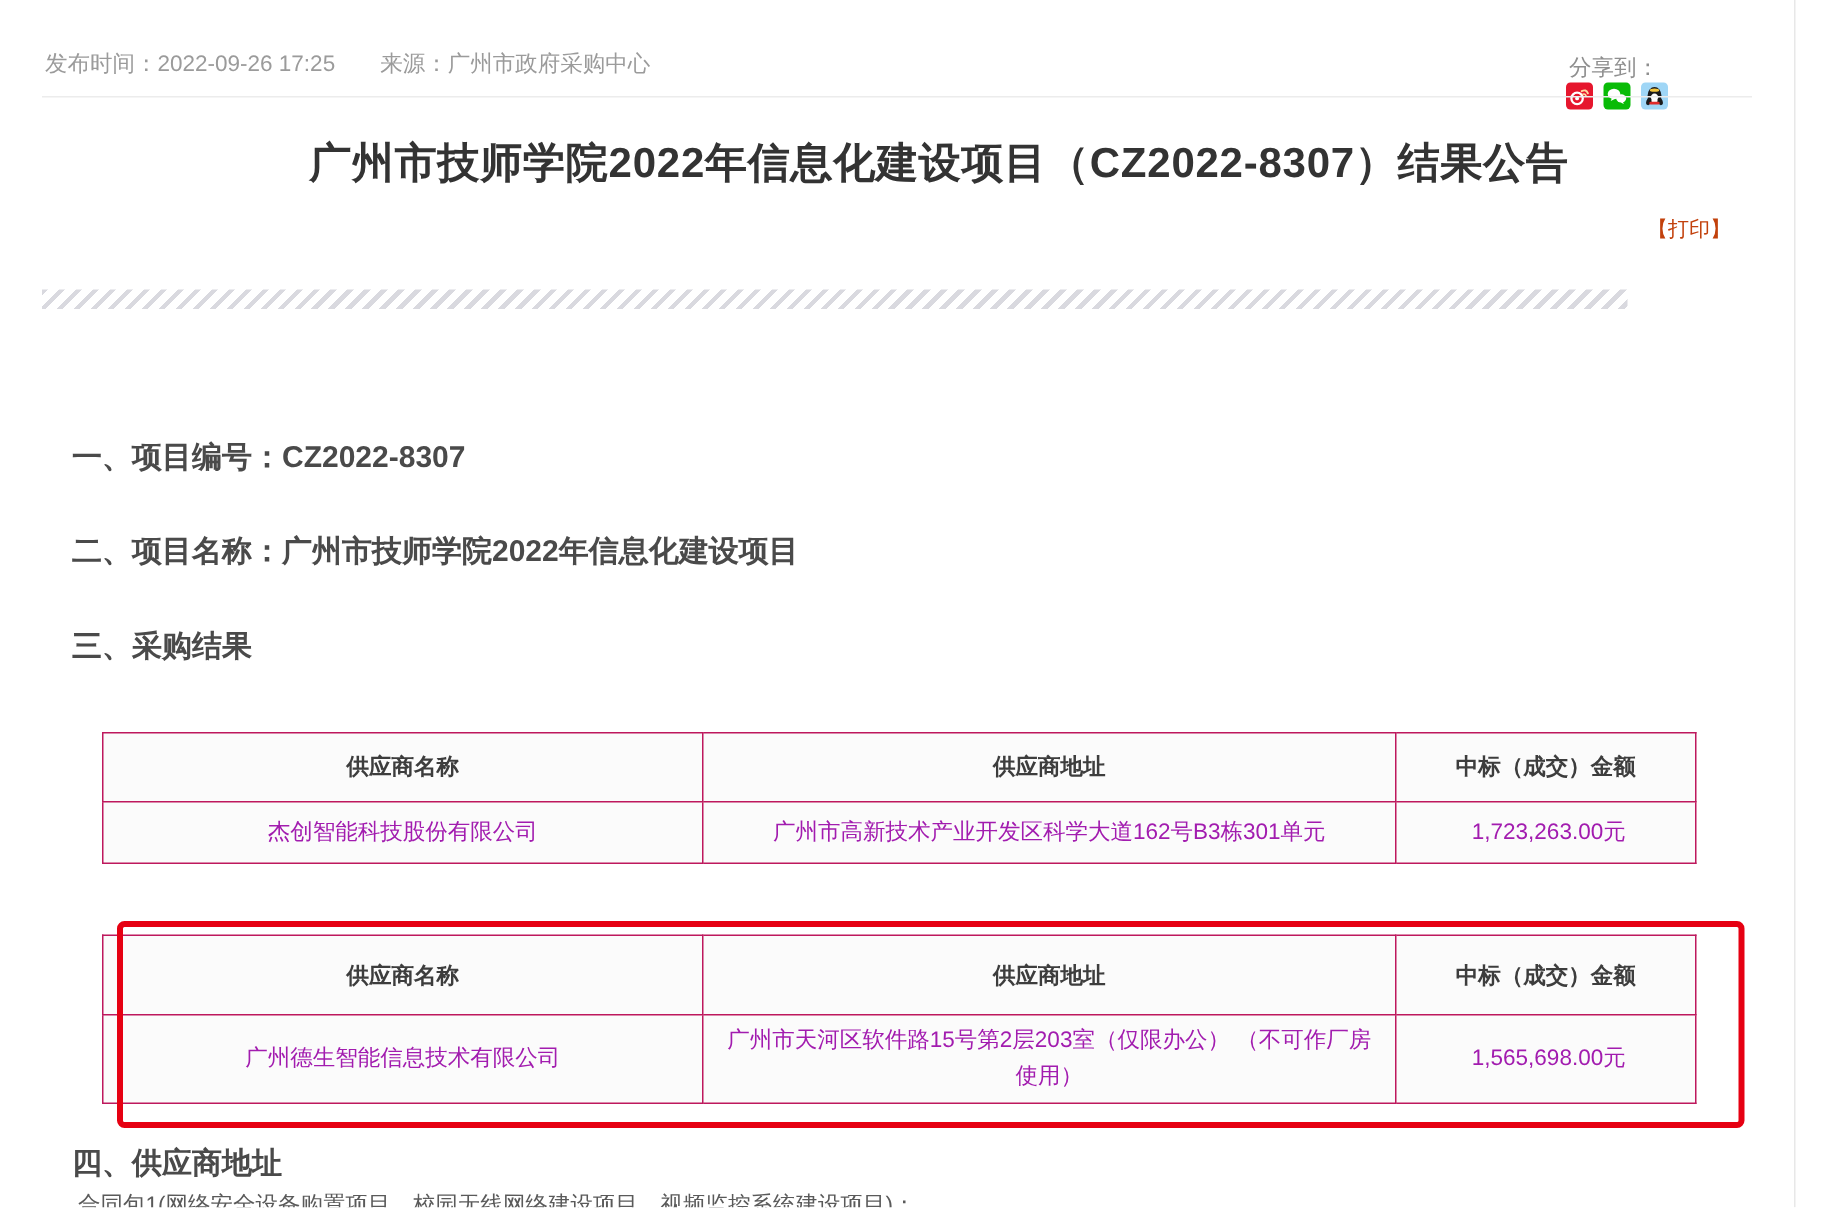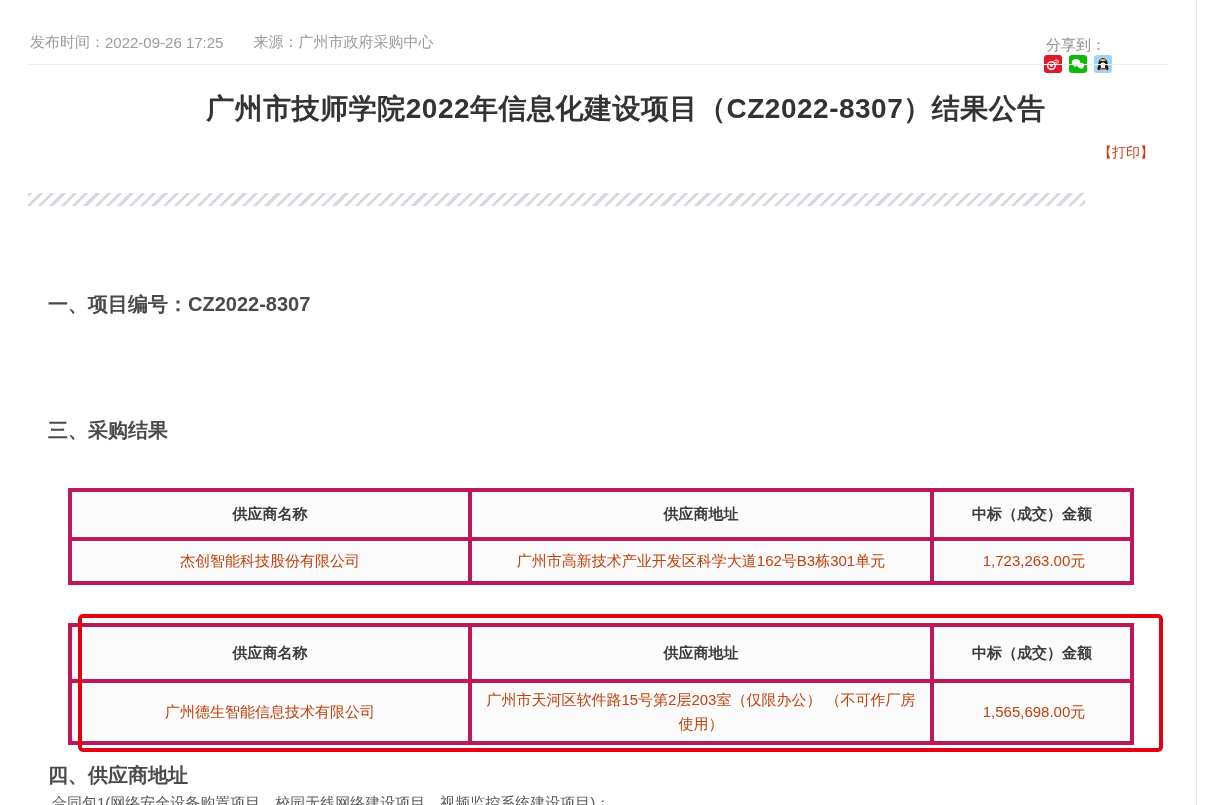--- a/index.html
+++ b/index.html
@@ -71,30 +71,30 @@
   }
 
   
   .result-table {
     border-collapse: collapse;
     table-layout: fixed;
     width: 1062px;
     background: #fbfbfb;
   }
   .result-table th, .result-table td {
-    border: 4px solid #be185d;
+    border: 1px solid #be185d;
     text-align: center;
     vertical-align: middle;
     overflow: hidden;
   }
   .result-table th {
     font-size: 15px; font-weight: 700; color: #3d3d3d;
   }
   .result-table td {
-    font-size: 15px; color: #c2410c;
+    font-size: 15px; color: #a21caf;
     line-height: 24px;
     padding: 4px 14px;
   }
   .t1 th { height: 43px; }
   .t1 td { height: 32px; }
   .t2 th { height: 50px; }
   .t2 td { height: 50px; }
   .amount-cell { text-align: left; padding-right: 10px !important; }
 
   
@@ -166,20 +166,21 @@
 
   <div class="abs meta-divider"></div>
 
   <h1 class="abs doc-title" style="margin:0;padding-left:28px;">广州市技师学院2022年信息化建设项目（CZ2022-8307）结果公告</h1>
 
   <span class="abs print-btn">【打印】</span>
 
   <div class="abs hatch"></div>
 
   <div class="abs sec-heading" style="top:291px;">一、项目编号：CZ2022-8307</div>
+  <div class="abs sec-heading" style="top:354px;">二、项目名称：广州市技师学院2022年信息化建设项目</div>
   <div class="abs sec-heading" style="top:417px;">三、采购结果</div>
 
   <table class="abs result-table t1" style="left:68px; top:488px;">
     <colgroup>
         <col style="width:400px;">
         <col style="width:462px;">
         <col style="width:200px;">
       </colgroup>
     <thead>
       <tr>

